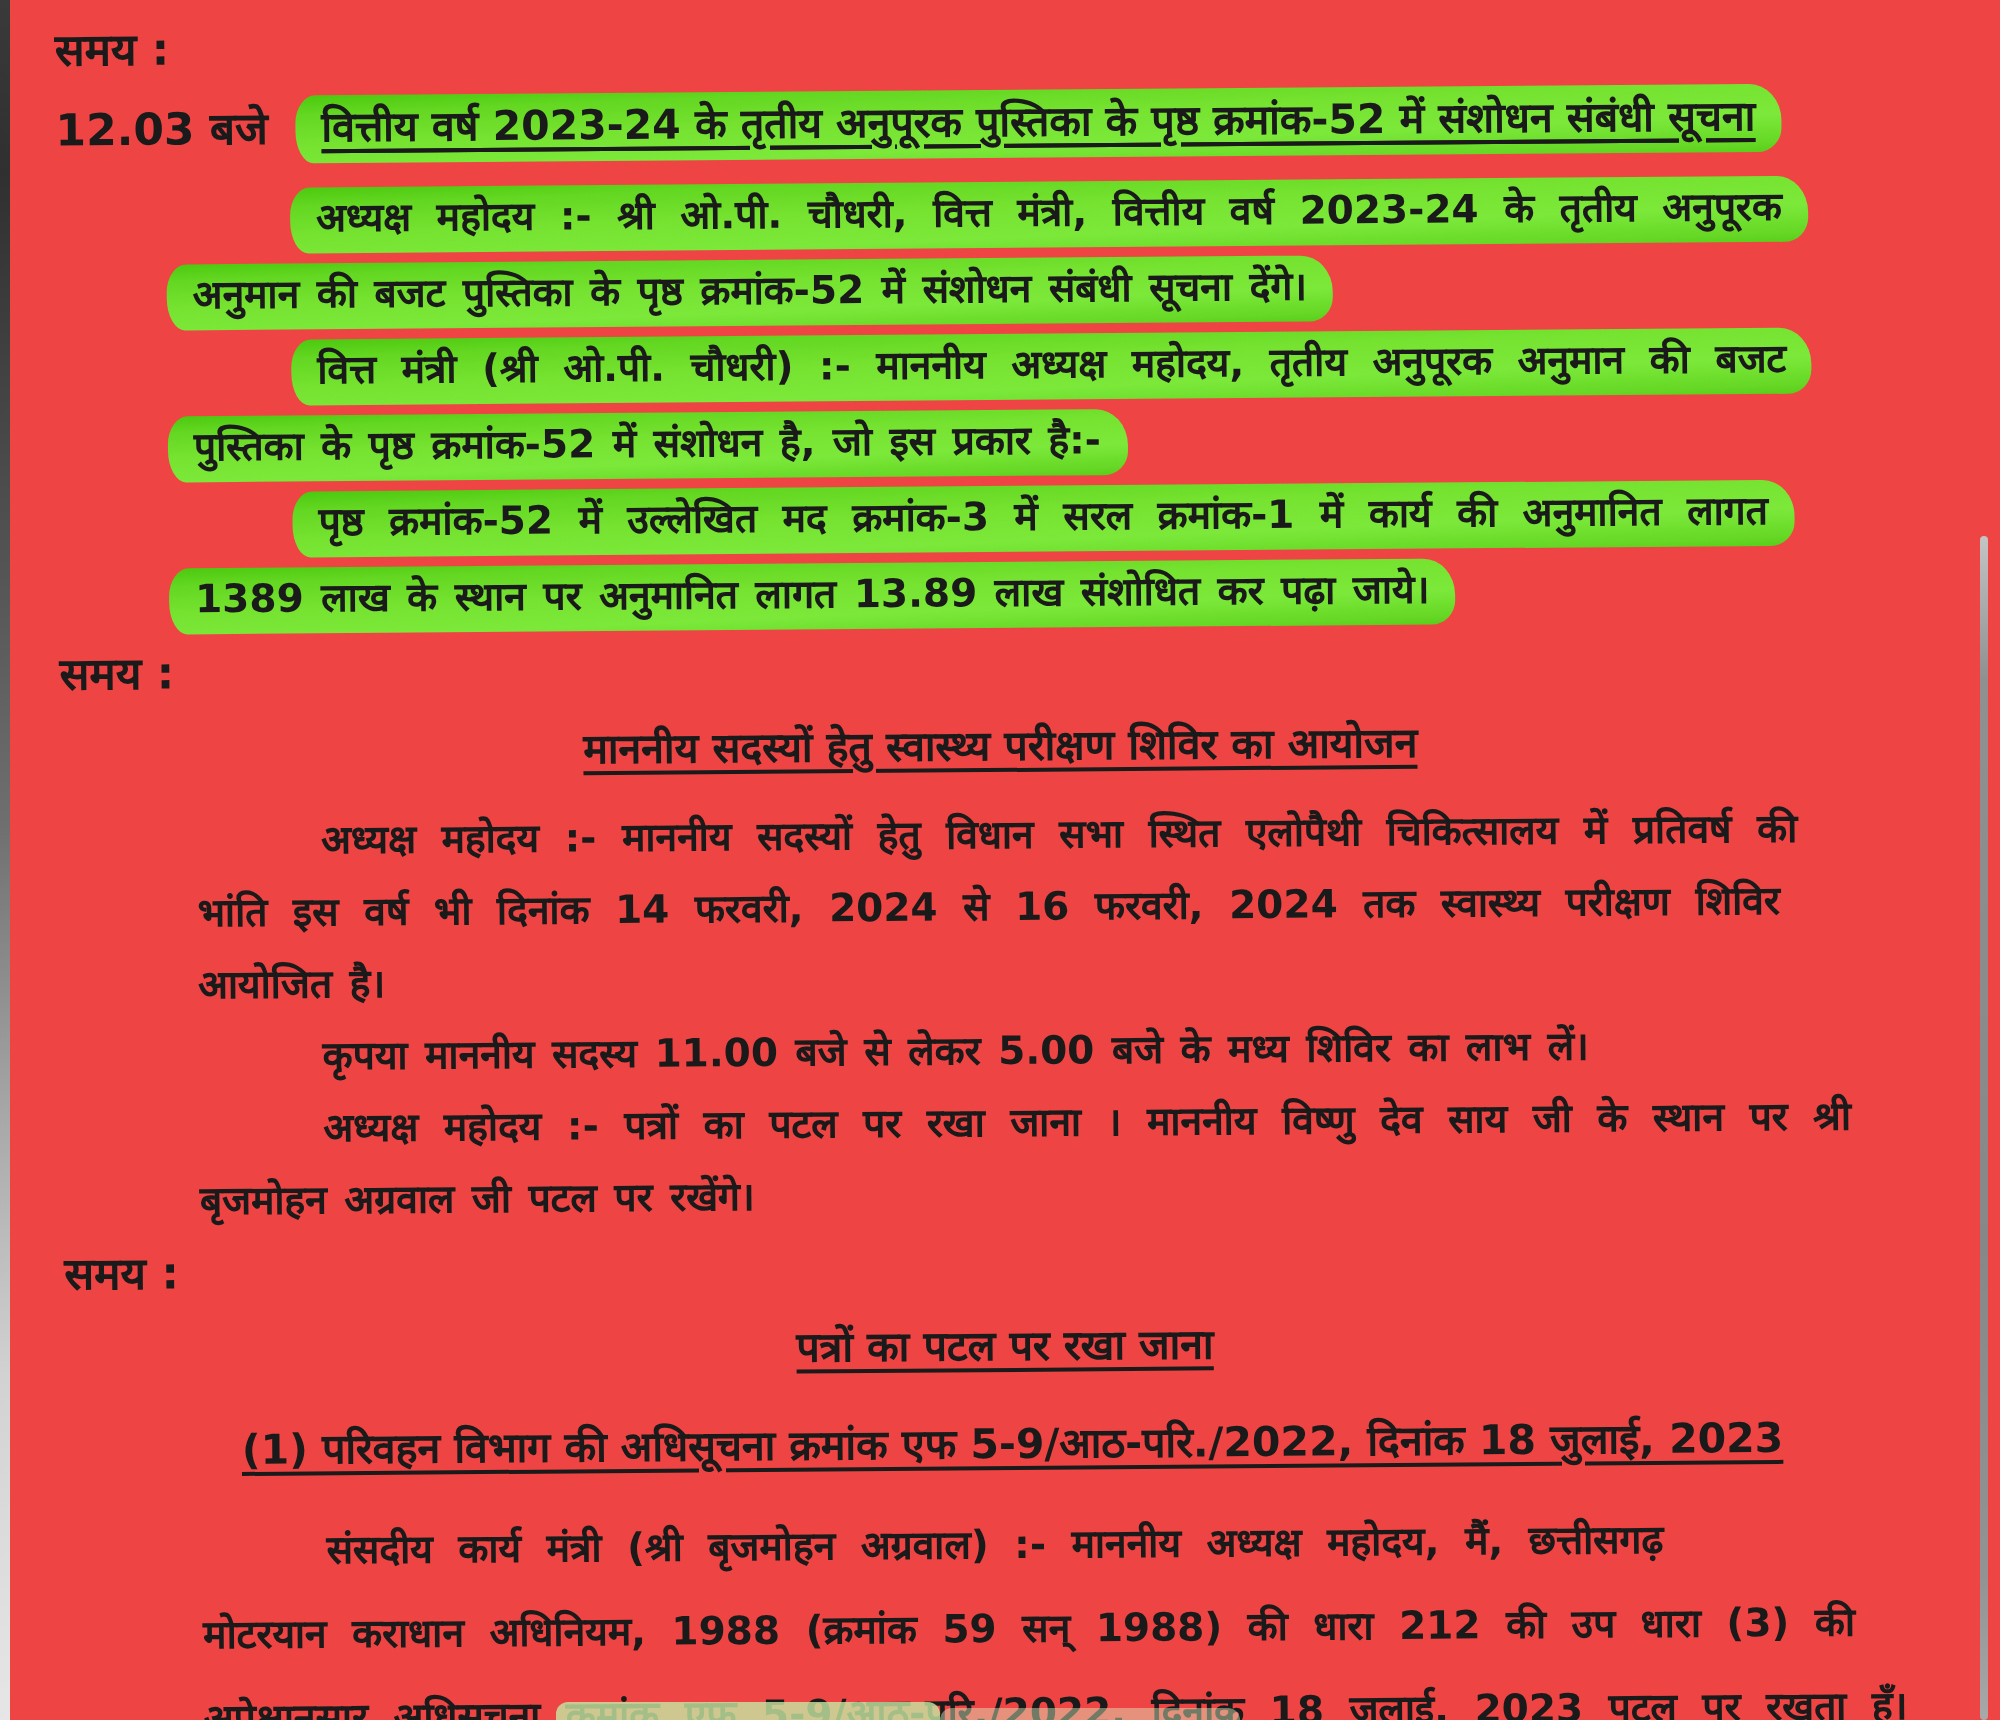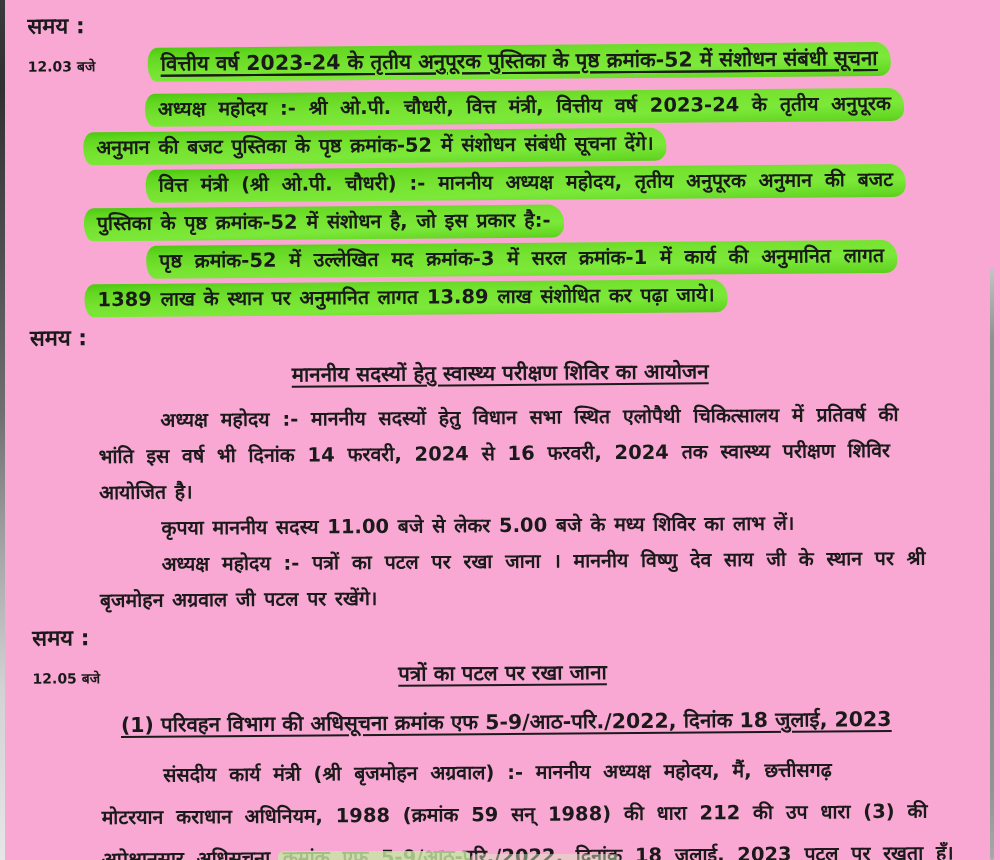--- a/index.html
+++ b/index.html
@@ -1,38 +1,38 @@
 <!DOCTYPE html>
 <html><head>
 <meta charset="utf-8">
 <style>
   html,body{margin:0;padding:0;}
   body{width:1000px;height:860px;overflow:hidden;background:#ffffff;}
   .page{
-    position:relative;width:1000px;height:860px;background:#f9a8d4;overflow:hidden;
+    position:relative;width:1000px;height:860px;background:#ef4444;overflow:hidden;
     font-family:"DejaVu Sans","Liberation Sans",sans-serif;color:#1a1a1a;
   }
   .scan-edge-left{
     position:absolute;left:0;top:0;width:5px;height:860px;z-index:5;
     background:linear-gradient(180deg,#3a3a3a 0%,#303030 10%,#4f4f4f 30%,#6f6f6f 48%,#a8a8a8 65%,#d2d2d2 80%,#e6e6e6 100%);
   }
   .scan-edge-right{
     position:absolute;right:6px;top:268px;width:4px;height:592px;z-index:5;border-radius:2px;
     background:linear-gradient(180deg,#c4c4c4 0%,#909090 12%,#878787 60%,#939393 88%,#a8a8a8 100%);
   }
   .bottom-smudge-1{position:absolute;left:278px;bottom:0;width:192px;height:9px;background:#c6e8a2;border-radius:6px 6px 0 0;opacity:.8;z-index:4;}
   .bottom-smudge-2{position:absolute;left:470px;bottom:0;width:150px;height:6px;background:#d9efc0;border-radius:6px 6px 0 0;opacity:.45;z-index:4;}
   .content{position:absolute;left:0;top:0;width:1000px;transform:rotate(-0.45deg);transform-origin:50% 40%;}
 
   .samay{margin:8px 0 0 30px;font-size:22px;line-height:30px;font-weight:700;}
   .samay.s2{margin-top:4px;}
   .samay.s3{margin-top:4px;}
 
   .trow{position:relative;margin-top:6px;line-height:34px;white-space:nowrap;}
-  .trow .time{position:absolute;left:30px;top:2px;font-size:14px;font-weight:700;text-align:right;}
+  .trow .time{position:absolute;left:30px;top:2px;font-size:22px;font-weight:700;text-align:right;}
   .trow.flexy{display:block;padding-left:163px;}
   .trow.centered{text-align:center;}
 
   .headline{font-size:20.5px;font-weight:700;text-decoration:underline;text-decoration-thickness:2px;text-underline-offset:4px;}
   .subhead-row{margin:14px 0 0 118px;line-height:32px;white-space:nowrap;}
 
   .line{
     margin:0 62px 9px 98px;font-size:19.5px;font-weight:600;line-height:29px;
     white-space:nowrap;word-spacing:2px;
   }
@@ -86,21 +86,20 @@
       <div class="line s2line indent wide gap-sec">अध्यक्ष महोदय :- माननीय सदस्यों हेतु विधान सभा स्थित एलोपैथी चिकित्सालय में प्रतिवर्ष की</div>
       <div class="line s2line wide">भांति इस वर्ष भी दिनांक 14 फरवरी, 2024 से 16 फरवरी, 2024 तक स्वास्थ्य परीक्षण शिविर</div>
       <div class="line s2line">आयोजित है।</div>
       <div class="line s2line indent">कृपया माननीय सदस्य 11.00 बजे से लेकर 5.00 बजे के मध्य शिविर का लाभ लें।</div>
       <div class="line s2line indent wide">अध्यक्ष महोदय :- पत्रों का पटल पर रखा जाना । माननीय विष्णु देव साय जी के स्थान पर श्री</div>
       <div class="line s2line">बृजमोहन अग्रवाल जी पटल पर रखेंगे।</div>
     </div>
 
     <div class="samay s3">समय :</div>
     <div class="trow centered">
-      <span class="time">12.05 बजे</span>
       <span class="headline">पत्रों का पटल पर रखा जाना</span>
     </div>
 
     <div class="subhead-row">
       <span class="headline">(1) परिवहन विभाग की अधिसूचना क्रमांक एफ 5-9/आठ-परि./2022, दिनांक 18 जुलाई, 2023</span>
     </div>
 
     <div class="para-block" style="margin-top:18px;">
       <div class="line s3line indent wide">संसदीय कार्य मंत्री (श्री बृजमोहन अग्रवाल) :- माननीय अध्यक्ष महोदय, मैं,  छत्तीसगढ़</div>
       <div class="line s3line wide">मोटरयान कराधान अधिनियम, 1988 (क्रमांक 59 सन् 1988) की धारा 212 की उप धारा (3) की</div>

